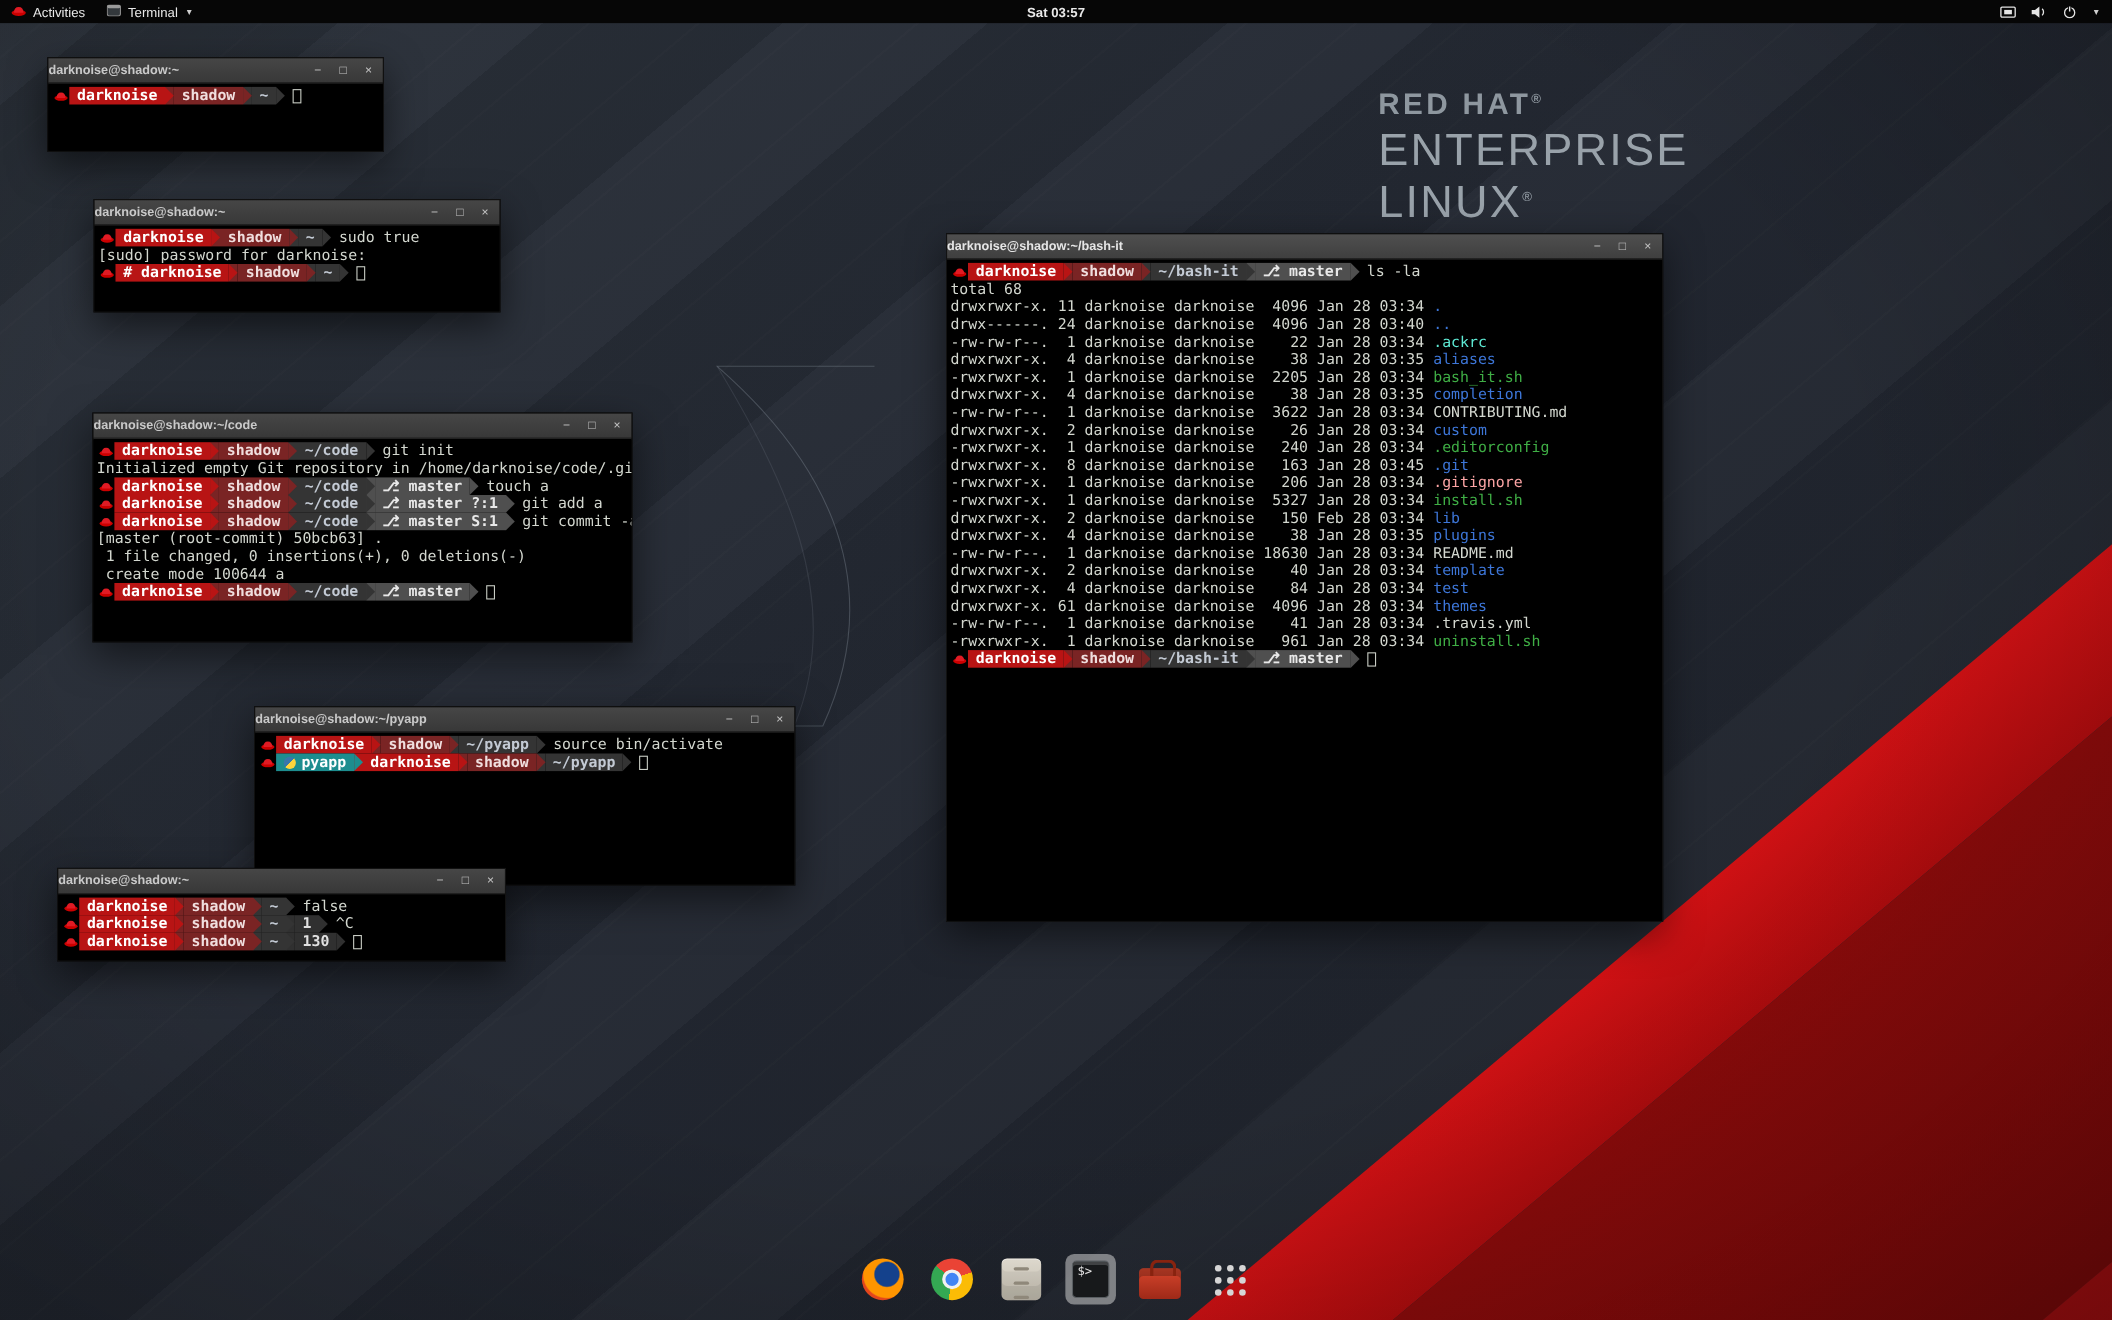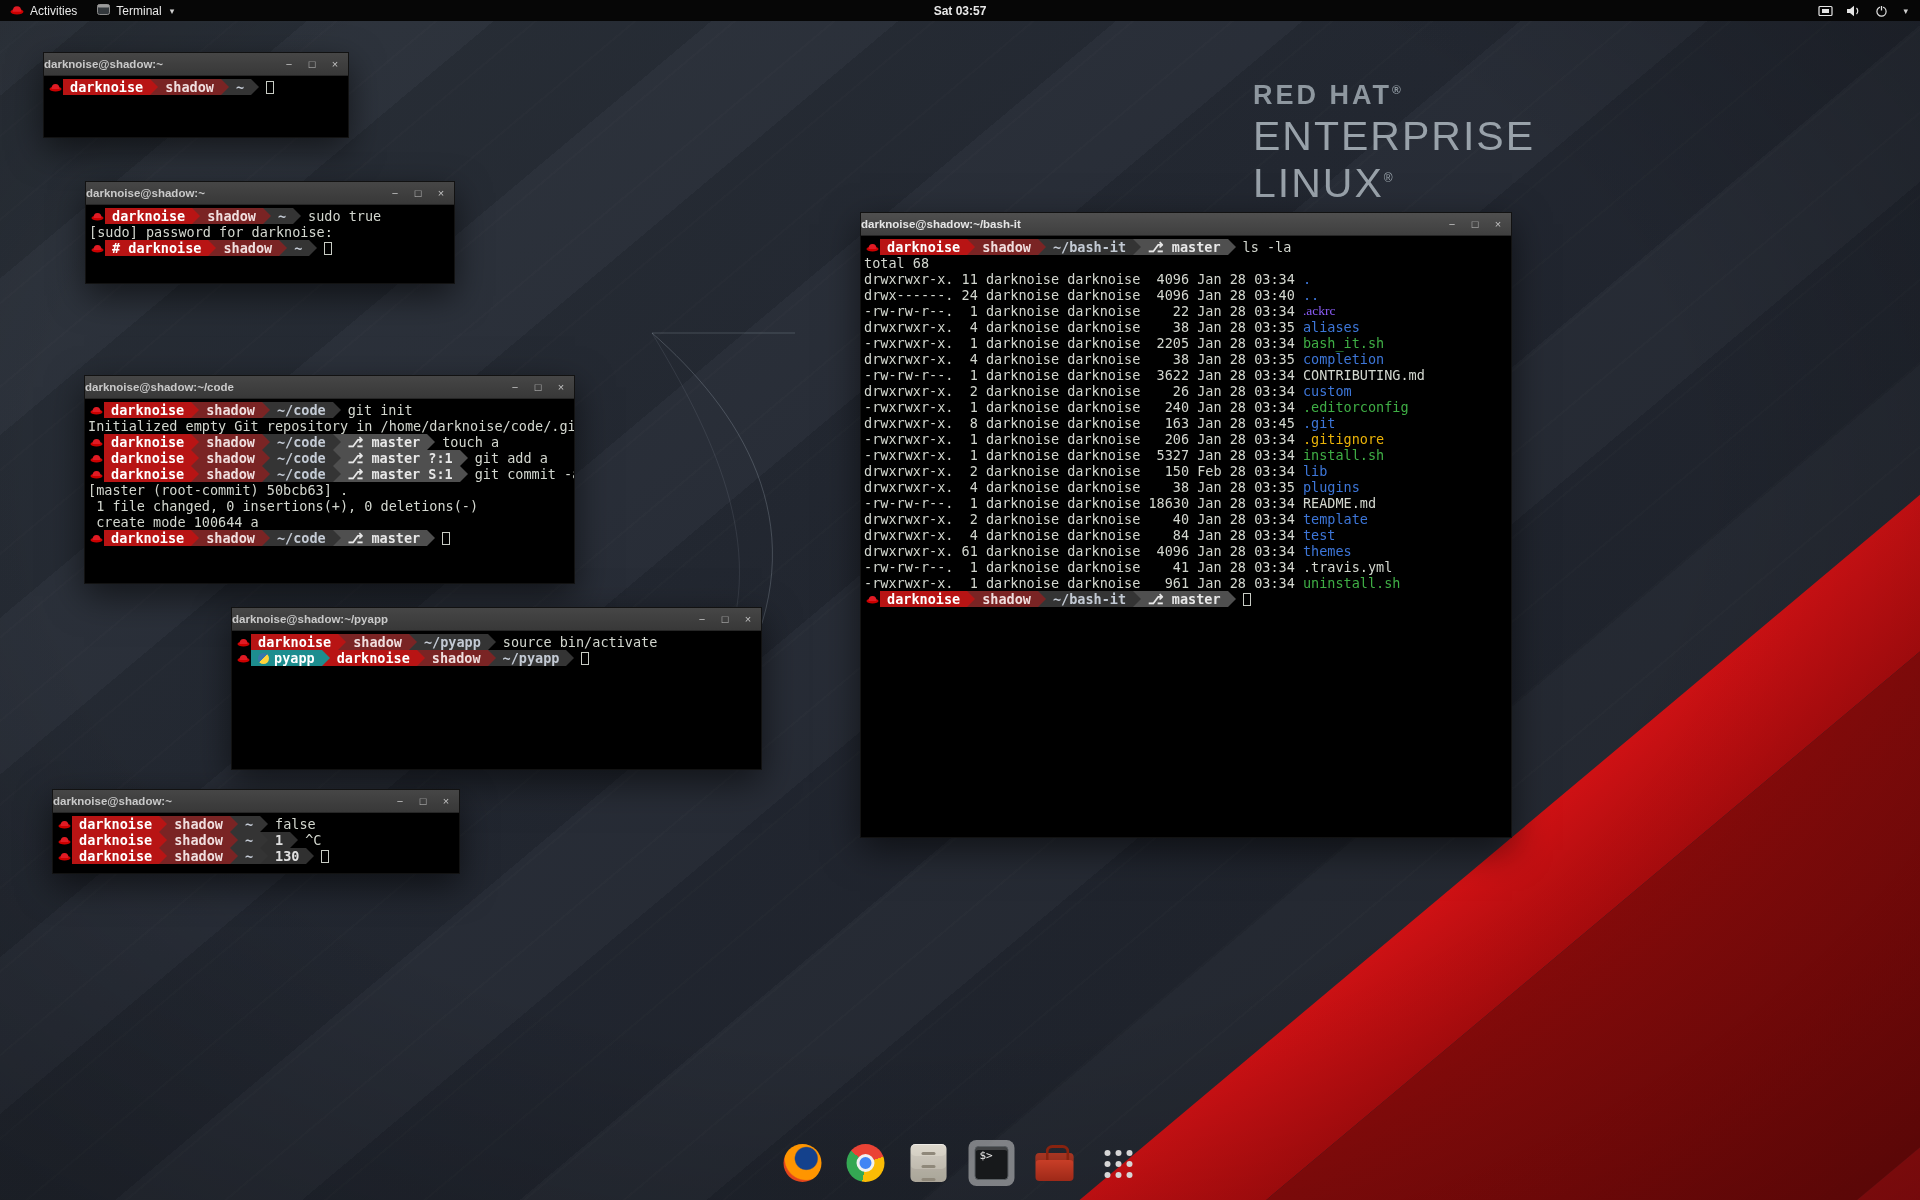--- a/index.html
+++ b/index.html
@@ -59,21 +59,21 @@
     border-left:8px solid transparent; flex:0 0 auto; }
   .cmd { margin-left:7px; align-self:center; white-space:pre; }
   .out { align-self:center; white-space:pre; }
   .cursor { width:8px; height:13px; border:1px solid #c8ccc4; margin-left:7px; align-self:center; }
   .pyicon { width:11px; height:11px; border-radius:50%; margin-right:5px; flex:0 0 auto;
     background:linear-gradient(135deg,#3776ab 50%,#ffd43b 50%); }
 
   .w0 { left:43px;  top:52px;  width:306px; height:86px; }
   .w1 { left:85px;  top:181px; width:370px; height:103px; }
   .w2 { left:84px;  top:375px; width:491px; height:209px; }
-  .w3 { left:231px; top:607px; width:531px; height:163px; }
+  .w3 { left:231px; top:642px; width:492px; height:163px; }
   .w4 { left:52px;  top:789px; width:408px; height:85px; }
   .w5 { left:860px; top:212px; width:652px; height:626px; z-index:11; }
 
   
   .dock { position:absolute; left:50%; bottom:14px; transform:translateX(-50%);
     display:flex; align-items:center; gap:17px; z-index:20; }
   .dock-slot { width:46px; height:46px; display:flex; align-items:center; justify-content:center; }
   .dock-tile { background:rgba(205,205,205,0.55); border-radius:8px; }
   .icon-firefox { width:38px; height:38px; border-radius:50%;
     background:radial-gradient(circle at 60% 38%, #14418c 0 33%, #ff9500 37% 64%, #e3451c 68% 100%); }
@@ -485,21 +485,21 @@
       <div class="tline">
         <span class="out">drwxrwxr-x. 11 darknoise darknoise  4096 Jan 28 03:34 </span>
         <span class="out" style="color: rgb(61, 118, 216);">.</span>
       </div>
       <div class="tline">
         <span class="out">drwx------. 24 darknoise darknoise  4096 Jan 28 03:40 </span>
         <span class="out" style="color: rgb(61, 118, 216);">..</span>
       </div>
       <div class="tline">
         <span class="out">-rw-rw-r--.  1 darknoise darknoise    22 Jan 28 03:34 </span>
-        <span class="out" style="color: #8b5cf6; font-family: Liberation Serif, serif;">.ackrc</span>
+        <span class="out" style="color: #5eead4;">.ackrc</span>
       </div>
       <div class="tline">
         <span class="out">drwxrwxr-x.  4 darknoise darknoise    38 Jan 28 03:35 </span>
         <span class="out" style="color: rgb(61, 118, 216);">aliases</span>
       </div>
       <div class="tline">
         <span class="out">-rwxrwxr-x.  1 darknoise darknoise  2205 Jan 28 03:34 </span>
         <span class="out" style="color: rgb(63, 174, 69);">bash_it.sh</span>
       </div>
       <div class="tline">
@@ -517,21 +517,21 @@
       <div class="tline">
         <span class="out">-rwxrwxr-x.  1 darknoise darknoise   240 Jan 28 03:34 </span>
         <span class="out" style="color: rgb(63, 174, 69);">.editorconfig</span>
       </div>
       <div class="tline">
         <span class="out">drwxrwxr-x.  8 darknoise darknoise   163 Jan 28 03:45 </span>
         <span class="out" style="color: rgb(61, 118, 216);">.git</span>
       </div>
       <div class="tline">
         <span class="out">-rwxrwxr-x.  1 darknoise darknoise   206 Jan 28 03:34 </span>
-        <span class="out" style="color: #eab308;">.gitignore</span>
+        <span class="out" style="color: #fca5a5;">.gitignore</span>
       </div>
       <div class="tline">
         <span class="out">-rwxrwxr-x.  1 darknoise darknoise  5327 Jan 28 03:34 </span>
         <span class="out" style="color: rgb(63, 174, 69);">install.sh</span>
       </div>
       <div class="tline">
         <span class="out">drwxrwxr-x.  2 darknoise darknoise   150 Feb 28 03:34 </span>
         <span class="out" style="color: rgb(61, 118, 216); text-align: center;">lib</span>
       </div>
       <div class="tline">

